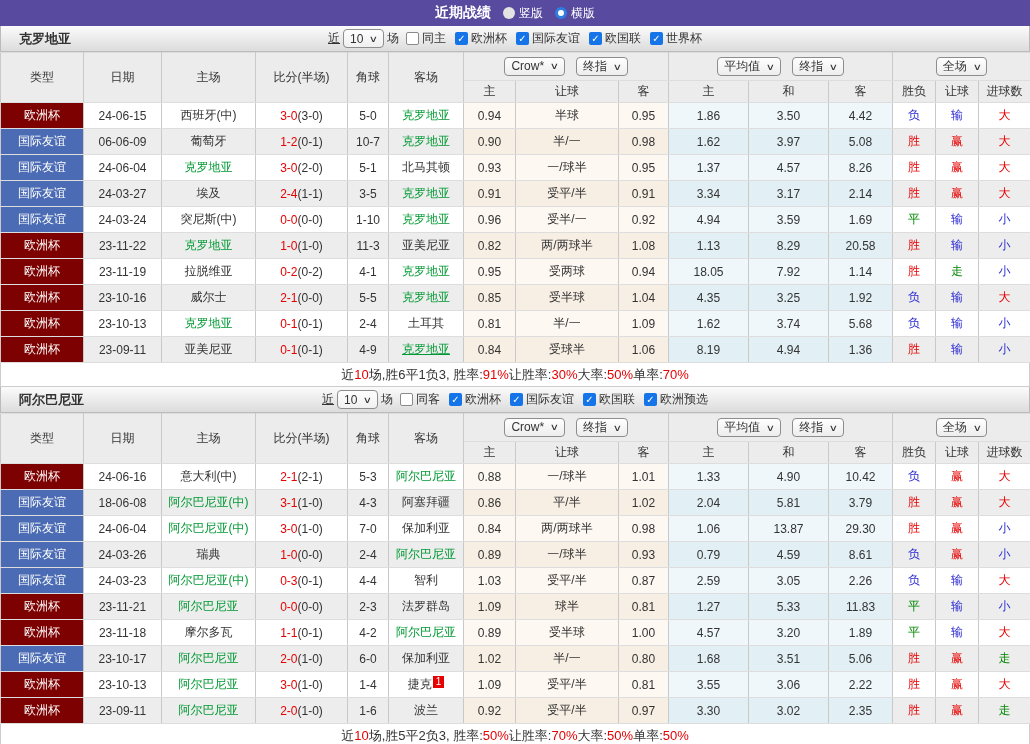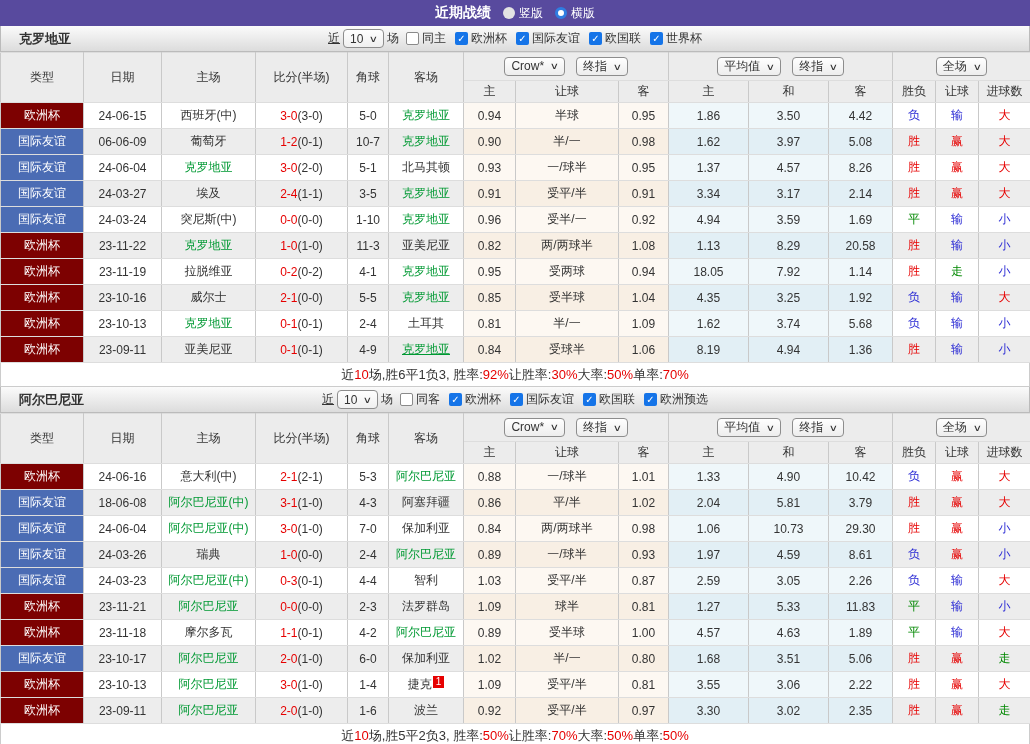--- a/index.html
+++ b/index.html
@@ -351,21 +351,21 @@
           <td class="plain" style="color: rgb(230, 0, 0);">胜</td>
           <td class="plain" style="color: rgb(42, 42, 212);">输</td>
           <td class="plain" style="color: rgb(42, 42, 212);">小</td>
         </tr>
       </tbody>
   </table>
   <div class="summary">
       <span>近</span>
       <span class="red">10</span>
       <span>场,胜6平1负3, 胜率:</span>
-      <span class="red">92%</span>
+      <span class="red">91%</span>
       <span> 让胜率:</span>
       <span class="red">30%</span>
       <span> 大率:</span>
       <span class="red">50%</span>
       <span> 单率:</span>
       <span class="red">70%</span>
     </div>
 </section>
 
 <section>
@@ -496,37 +496,37 @@
           <td class="c-type" style="background: rgb(75, 108, 180);">国际友谊</td>
           <td class="plain">24-06-04</td>
           <td class="plain"><span class="tn focus">阿尔巴尼亚(中)</span></td>
           <td class="plain"><span class="sc">3-0</span><span class="hf">(1-0)</span></td>
           <td class="plain">7-0</td>
           <td class="plain"><span class="tn">保加利亚</span></td>
           <td class="od">0.84</td>
           <td class="od">两/两球半</td>
           <td class="od">0.98</td>
           <td class="av">1.06</td>
-          <td class="av">10.73</td>
+          <td class="av">13.87</td>
           <td class="av">29.30</td>
           <td class="plain" style="color: rgb(230, 0, 0);">胜</td>
           <td class="plain" style="color: rgb(230, 0, 0);">赢</td>
           <td class="plain" style="color: rgb(42, 42, 212);">小</td>
         </tr>
         <tr>
           <td class="c-type" style="background: rgb(75, 108, 180);">国际友谊</td>
           <td class="plain">24-03-26</td>
           <td class="plain"><span class="tn">瑞典</span></td>
           <td class="plain"><span class="sc">1-0</span><span class="hf">(0-0)</span></td>
           <td class="plain">2-4</td>
           <td class="plain"><span class="tn focus">阿尔巴尼亚</span></td>
           <td class="od">0.89</td>
           <td class="od">一/球半</td>
           <td class="od">0.93</td>
-          <td class="av">1.97</td>
+          <td class="av">0.79</td>
           <td class="av">4.59</td>
           <td class="av">8.61</td>
           <td class="plain" style="color: rgb(42, 42, 212);">负</td>
           <td class="plain" style="color: rgb(230, 0, 0);">赢</td>
           <td class="plain" style="color: rgb(42, 42, 212);">小</td>
         </tr>
         <tr>
           <td class="c-type" style="background: rgb(75, 108, 180);">国际友谊</td>
           <td class="plain">24-03-23</td>
           <td class="plain"><span class="tn focus">阿尔巴尼亚(中)</span></td>
@@ -564,21 +564,21 @@
           <td class="c-type" style="background: rgb(125, 1, 1);">欧洲杯</td>
           <td class="plain">23-11-18</td>
           <td class="plain"><span class="tn">摩尔多瓦</span></td>
           <td class="plain"><span class="sc">1-1</span><span class="hf">(0-1)</span></td>
           <td class="plain">4-2</td>
           <td class="plain"><span class="tn focus">阿尔巴尼亚</span></td>
           <td class="od">0.89</td>
           <td class="od">受半球</td>
           <td class="od">1.00</td>
           <td class="av">4.57</td>
-          <td class="av">4.63</td>
+          <td class="av">3.20</td>
           <td class="av">1.89</td>
           <td class="plain" style="color: rgb(0, 136, 0);">平</td>
           <td class="plain" style="color: rgb(42, 42, 212);">输</td>
           <td class="plain" style="color: rgb(230, 0, 0);">大</td>
         </tr>
         <tr>
           <td class="c-type" style="background: rgb(75, 108, 180);">国际友谊</td>
           <td class="plain">23-10-17</td>
           <td class="plain"><span class="tn focus">阿尔巴尼亚</span></td>
           <td class="plain"><span class="sc">2-0</span><span class="hf">(1-0)</span></td>

